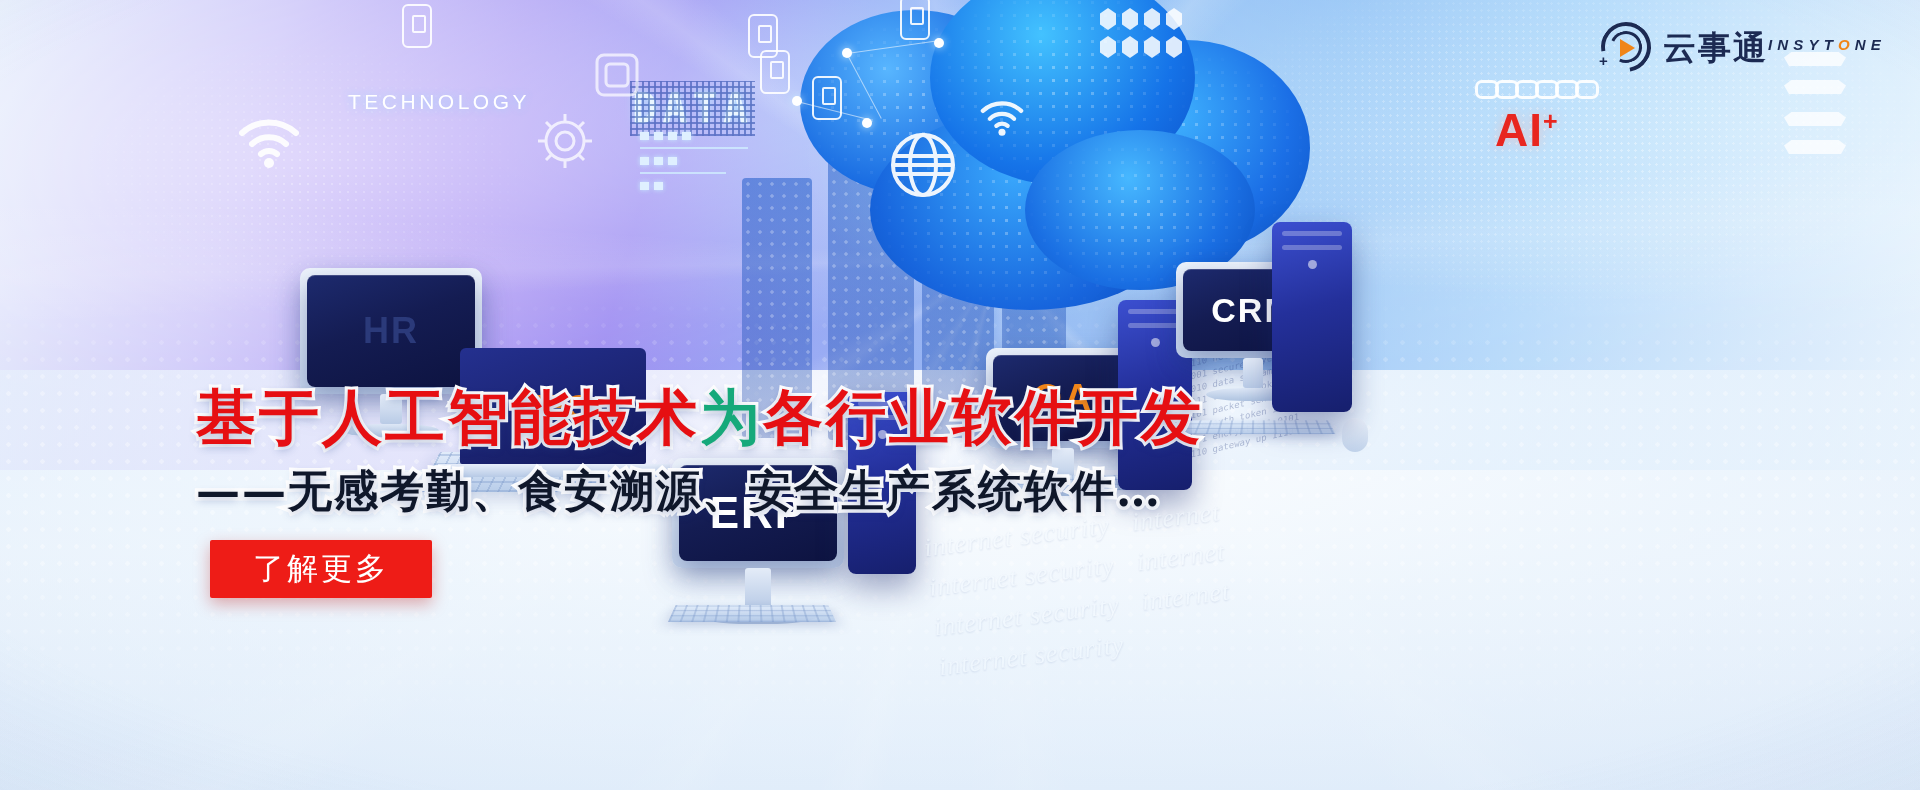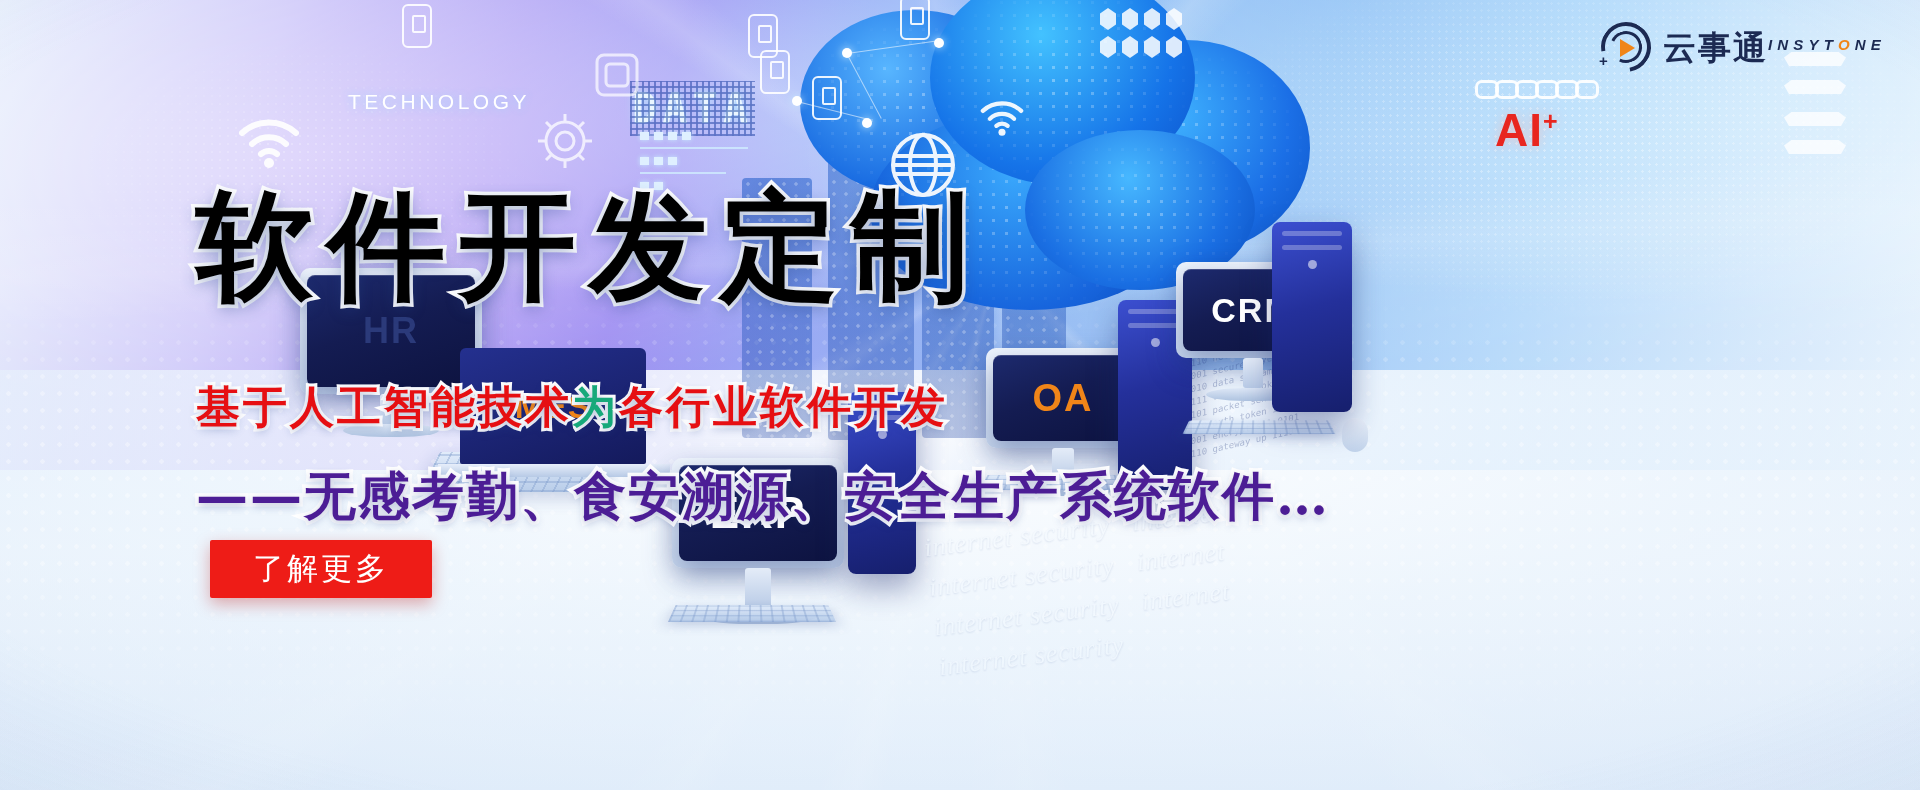--- a/index.html
+++ b/index.html
@@ -231,32 +231,32 @@
     color:#000;
     -webkit-text-stroke:7px #ffffff;
     paint-order:stroke fill;
     text-shadow:0 5px 16px rgba(40,70,140,.45);
     white-space:nowrap;
   }
 
   .subline{
     position:absolute;left:196px;top:378px;
     font-family:"DejaVu Serif","Liberation Serif",serif;
-    font-size:44px;font-weight:700;letter-spacing:3px;white-space:nowrap;
+    font-size:60px;font-weight:700;letter-spacing:3px;white-space:nowrap;
     -webkit-text-stroke:6px #ffffff;paint-order:stroke fill;
     text-shadow:0 3px 9px rgba(40,70,140,.38);
   }
   .subline .red{color:#e60f12;}
   .subline .green{color:#16a97a;}
 
   .subline2{
     position:absolute;left:196px;top:462px;
     font-family:"DejaVu Serif","Liberation Serif",serif;
-    font-size:52px;font-weight:700;letter-spacing:2px;white-space:nowrap;
-    color:#4c1d95;
+    font-size:44px;font-weight:700;letter-spacing:2px;white-space:nowrap;
+    color:#0f172a;
     -webkit-text-stroke:7px #ffffff;paint-order:stroke fill;
     text-shadow:0 3px 9px rgba(40,70,140,.35);
   }
 
   .cta{
     position:absolute;left:210px;top:540px;
     width:222px;height:58px;background:#ee1c17;border:none;border-radius:2px;
     color:#fff;font-size:31px;letter-spacing:3px;font-weight:400;
     font-family:Liberation Serif, serif;
     display:flex;align-items:center;justify-content:center;cursor:pointer;
@@ -516,21 +516,20 @@
     internet security&nbsp;&nbsp;&nbsp;internet<br>
     internet security&nbsp;&nbsp;&nbsp;internet<br>
     internet security&nbsp;&nbsp;&nbsp;internet<br>
     internet security
   </div>
 
   <div class="bg-vign"></div>
 
   <div class="copy">
 
-    <div class="headline">软件开发定制</div>
 
     <div class="subline"><span class="red">基于人工智能技术</span><span class="green">为</span><span class="red">各行业软件开发</span></div>
 
     <div class="subline2">——无感考勤、食安溯源、安全生产系统软件…</div>
 
     <button class="cta">了解更多</button>
 
     <div class="logo">
       <div class="logo-mark">
         <div class="ring"></div>

